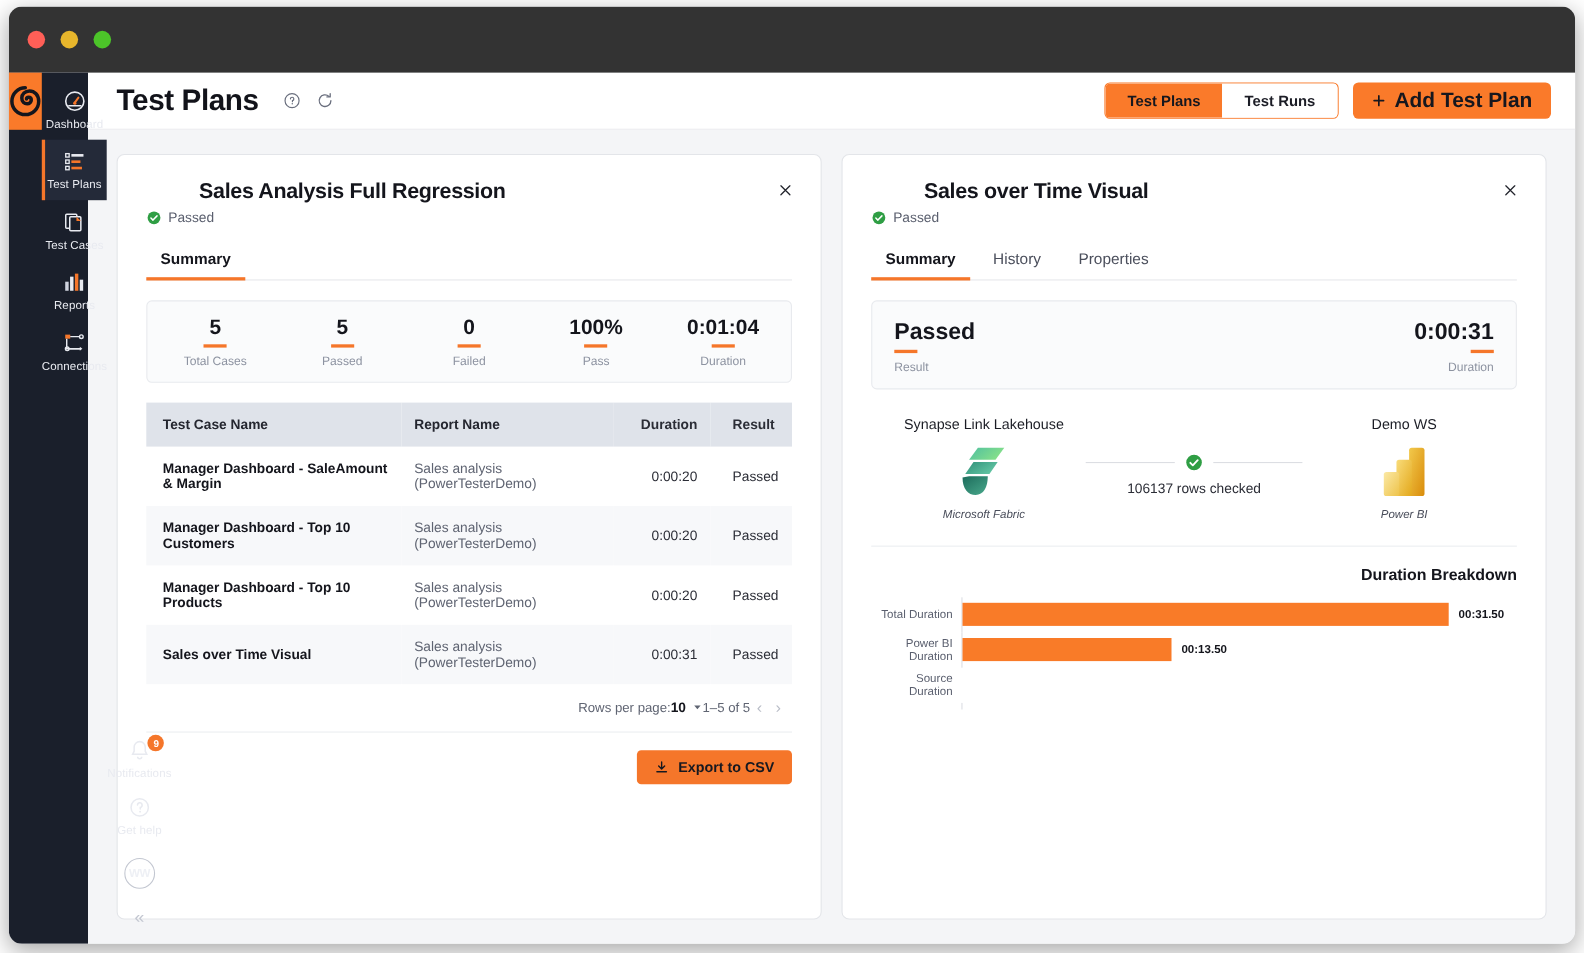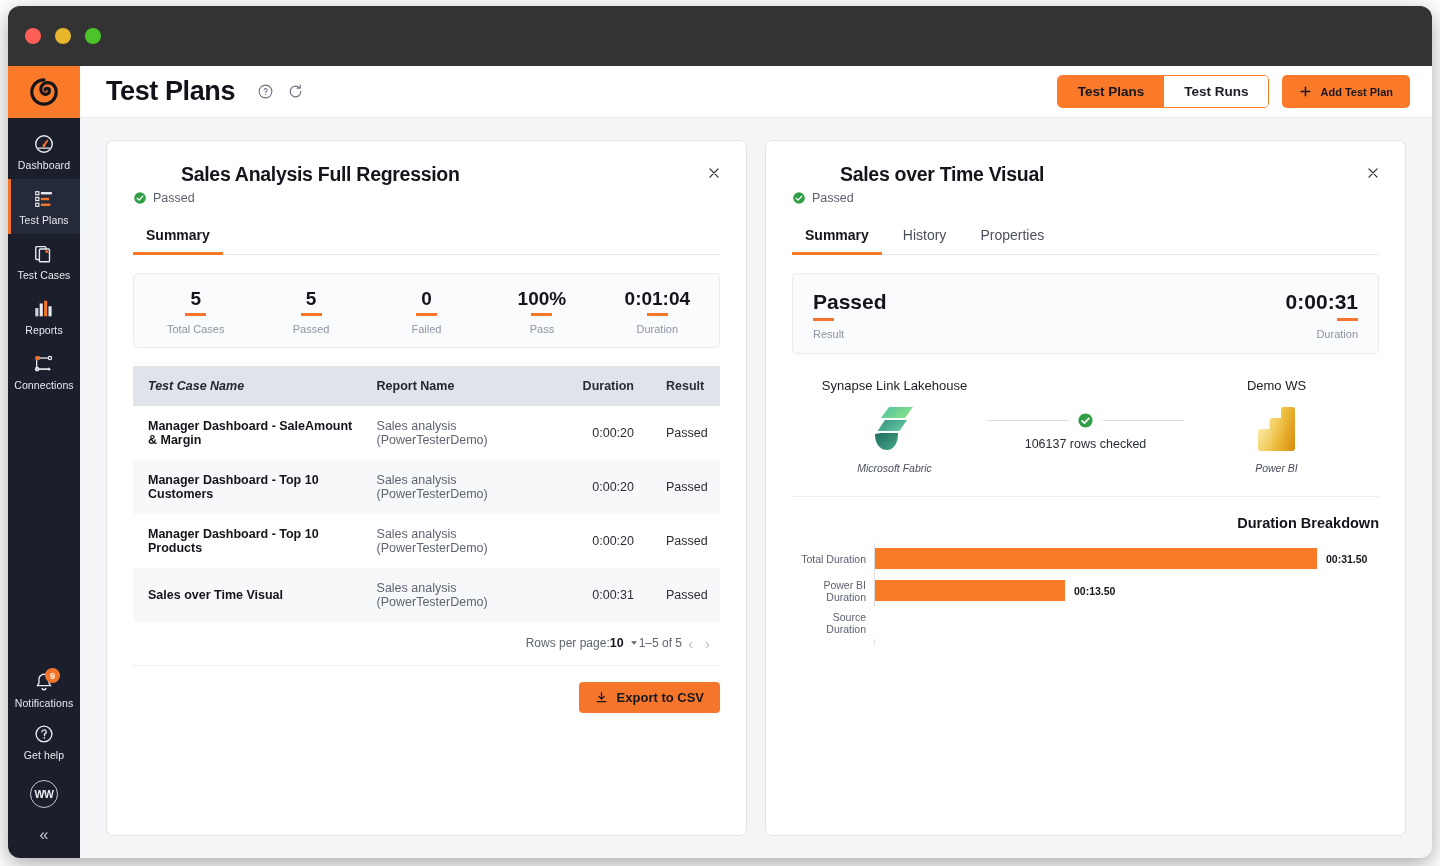--- a/index.html
+++ b/index.html
@@ -26,21 +26,21 @@
   .l-red { background: #ff5f57; }
   .l-yellow { background: #e7b62c; }
   .l-green { background: #4cc429; }
 
   
   .bodyarea { display: flex; height: 792px; }
 
   
   .sidebar {
     width: 72px; background: #1a1f2b; flex: 0 0 72px;
-    display: flex; flex-direction: column; position: relative;
+    display: flex; flex-direction: row; position: relative;
   }
   .logo {
     height: 52px; background: #fa7a2a; display: flex;
     align-items: center; justify-content: center;
   }
   .nav { padding-top: 6px; }
   .navitem {
     position: relative; height: 55px; display: flex;
     flex-direction: column; align-items: center; justify-content: center;
     gap: 4px; cursor: pointer;
@@ -79,21 +79,21 @@
   .topicon { cursor: pointer; display: flex; align-items: center; }
   .topright { margin-left: auto; display: flex; align-items: center; gap: 13px; }
   .segmented { display: flex; border: 1px solid #fa7a2a; border-radius: 5px; overflow: hidden; height: 33px; }
   .seg {
     padding: 0 20px; display: flex; align-items: center; font-size: 13.5px;
     font-weight: bold; cursor: pointer; background: #fff; color: #1c1d26;
   }
   .seg.on { background: #fa7a2a; color: #16171e; }
   .btn-primary {
     background: #fa7a2a; color: #16171e; border: none; height: 33px;
-    padding: 0 17px; border-radius: 5px; font-size: 11px; font-weight: bold;
+    padding: 0 17px; border-radius: 5px; font-size: 19px; font-weight: bold;
     display: flex; align-items: center; gap: 8px; cursor: pointer;
     font-family: "Liberation Sans", sans-serif;
   }
 
   
   .panels { flex: 1; display: flex; gap: 18px; padding: 22px 26px 22px 26px; }
   .panel {
     flex: 1; background: #fff; border: 1px solid #e3e5e9; border-radius: 7px;
     display: flex; flex-direction: column; overflow: hidden;
   }
@@ -123,21 +123,21 @@
   .stat .v { font-size: 19px; font-weight: bold; color: #14151c; display: inline-block; }
   .stat .rule { width: 21px; height: 2.5px; background: #f5762a; margin: 3px auto 7px; }
   .stat .k { font-size: 11px; color: #8d93a1; }
 
   
   table { width: 100%; border-collapse: collapse; margin-top: 18px; }
   thead th {
     background: #dfe3ea; text-align: left; font-size: 12.5px; font-weight: bold;
     color: #24262f; padding: 13px 12px;
   }
-  thead th:first-child { padding-left: 15px; font-style: italic; }
+  thead th:first-child { padding-left: 15px; }
   tbody td { padding: 13px 12px; font-size: 12.5px; color: #14151c; }
   tbody td:first-child { padding-left: 15px; font-weight: bold; }
   tbody tr:nth-child(even) { background: #f7f8fa; }
   td.report { color: #5f6472; font-weight: normal; }
   td.dur, th.dur { text-align: right; width: 88px; color: #2b2d36; }
   td.res, th.res { width: 74px; padding-left: 20px; color: #2b2d36; }
 
   .pager {
     display: flex; align-items: center; justify-content: flex-end; 
     padding: 13px 4px 13px 0; font-size: 12px; color: #5f6472;

